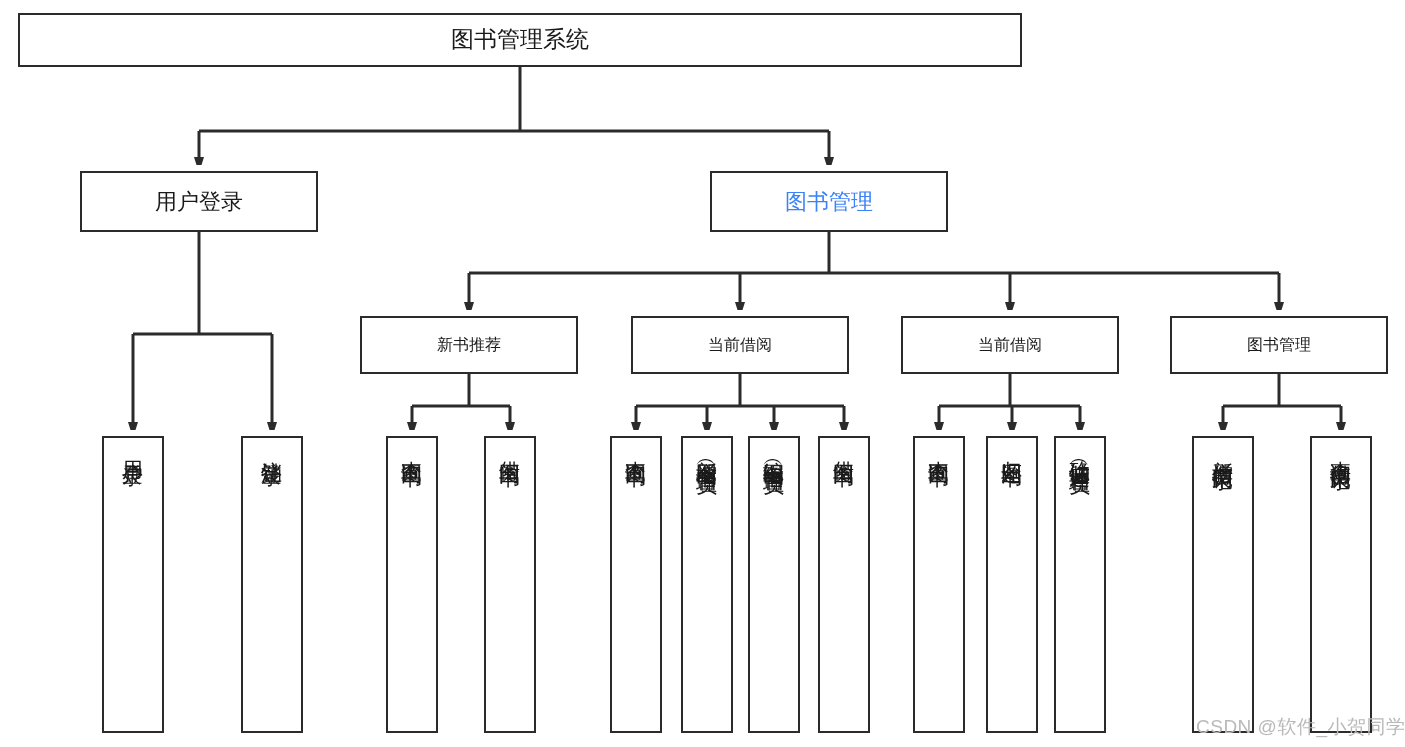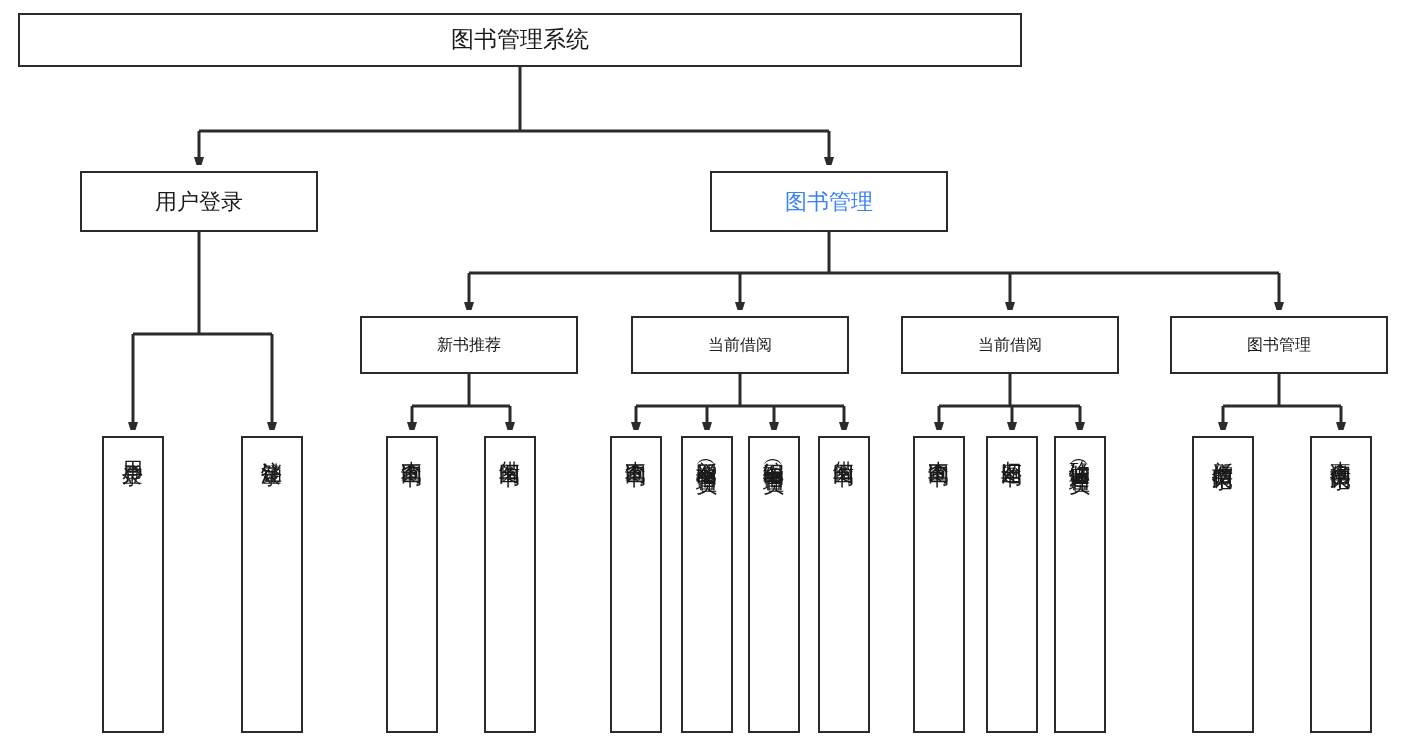--- a/index.html
+++ b/index.html
@@ -166,13 +166,14 @@
       <div class="node leaf vert" style="left: 1054px; top: 436px; width: 52px; height: 297px; border-color: rgb(43, 43, 43); background: rgb(255, 255, 255); color: rgb(26, 26, 26);">
         <span class="label">确认归还（管理员）</span>
       </div>
       <div class="node leaf vert" style="left: 1192px; top: 436px; width: 62px; height: 297px; border-color: rgb(43, 43, 43); background: rgb(255, 255, 255); color: rgb(26, 26, 26);">
         <span class="label">新增借阅记录</span>
       </div>
       <div class="node leaf vert" style="left: 1310px; top: 436px; width: 62px; height: 297px; border-color: rgb(43, 43, 43); background: rgb(255, 255, 255); color: rgb(26, 26, 26);">
         <span class="label">查询借阅记录</span>
       </div>
     </div>
+  <div class="watermark" style="left: 1196px; top: 714px; color: rgb(185, 185, 185);">CSDN @软件_小贺同学</div>
 </div>
 
 </body></html>

